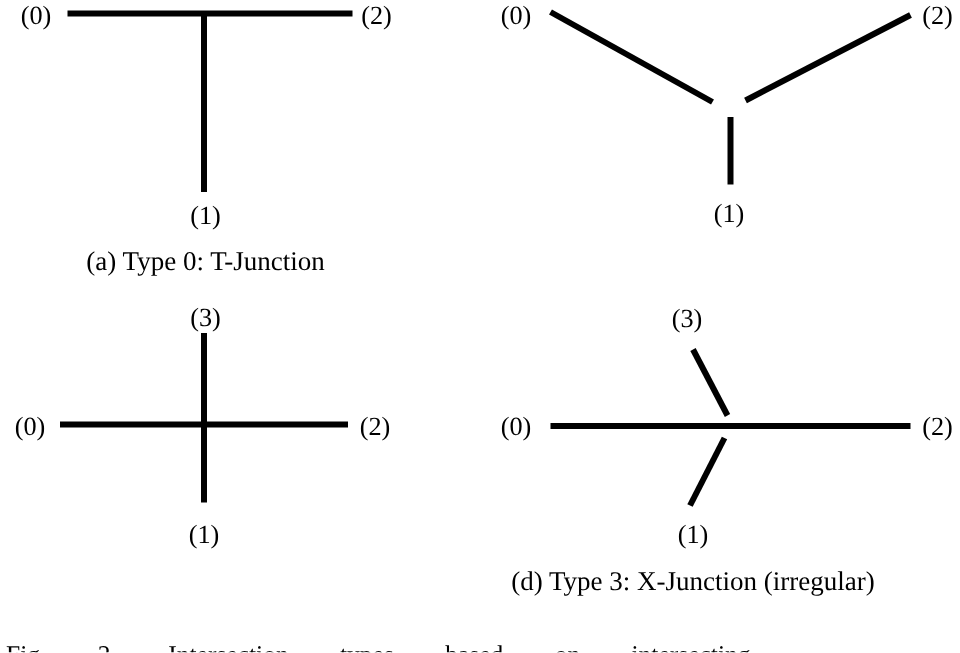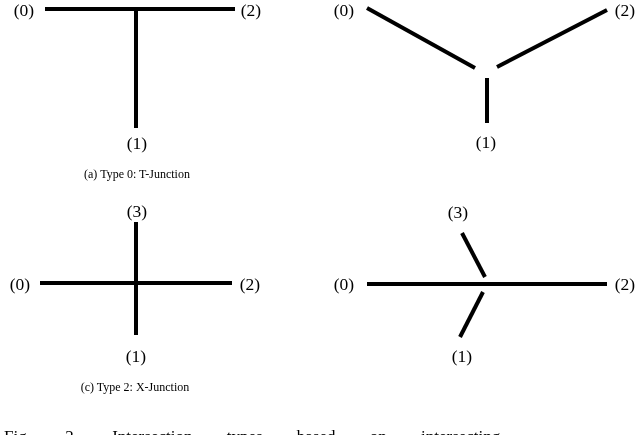--- a/index.html
+++ b/index.html
@@ -17,21 +17,21 @@
   .branch-label {
     position: absolute;
     transform: translateX(-50%);
     font-size: 17.5px;
     line-height: 18px;
     white-space: nowrap;
   }
   .panel-caption {
     position: absolute;
     transform: translateX(-50%);
-    font-size: 12px;
+    font-size: 18px;
     line-height: 19px;
     white-space: nowrap;
   }
   .fig-caption {
     position: absolute;
     left: 4px;
     top: 427px;
     font-size: 17px;
     line-height: 20px;
     white-space: nowrap;
@@ -73,30 +73,30 @@
 
   <div class="panel" id="panel-c">
     <svg width="270" height="210" viewBox="0 0 270 210">
       <line x1="40" y1="88" x2="232" y2="88" stroke-width="4" stroke="#000000"></line>
       <line x1="136" y1="27" x2="136" y2="140" stroke-width="4" stroke="#000000"></line>
     </svg>
     <span class="branch-label" style="left:137px; top:7px;">(3)</span>
     <span class="branch-label" style="left:20px; top:80px;">(0)</span>
     <span class="branch-label" style="left:250px; top:80px;">(2)</span>
     <span class="branch-label" style="left:136px; top:152px;">(1)</span>
-    <span class="panel-caption" style="left:135px; top:183px;">(c) Type 2: X-Junction</span>
   </div>
 
   <div class="panel" id="panel-d">
     <svg width="320" height="210" viewBox="0 0 320 210">
       <line x1="47" y1="89" x2="287" y2="89" stroke-width="4" stroke="#000000"></line>
       <line x1="142" y1="38" x2="165" y2="82" stroke-width="4" stroke="#000000"></line>
       <line x1="163" y1="97" x2="140" y2="142" stroke-width="4" stroke="#000000"></line>
     </svg>
     <span class="branch-label" style="left:138px; top:8px;">(3)</span>
     <span class="branch-label" style="left:24px; top:80px;">(0)</span>
     <span class="branch-label" style="left:305px; top:80px;">(2)</span>
     <span class="branch-label" style="left:142px; top:152px;">(1)</span>
+    <span class="panel-caption" style="left:142px; top:183px;">(d) Type 3: X-Junction (irregular)</span>
   </div>
 
   <div class="fig-caption">Fig. 2. Intersection types based on intersecting</div>
 
 </div>
 
 </body></html>

